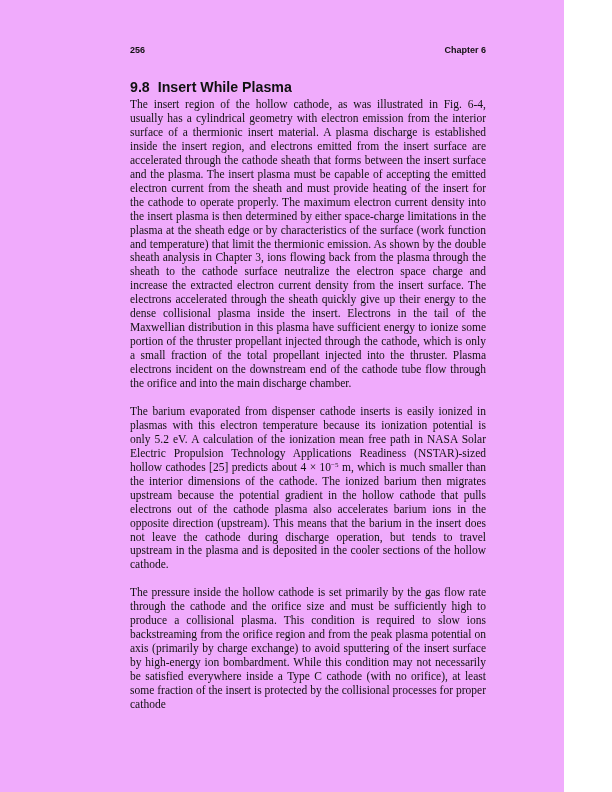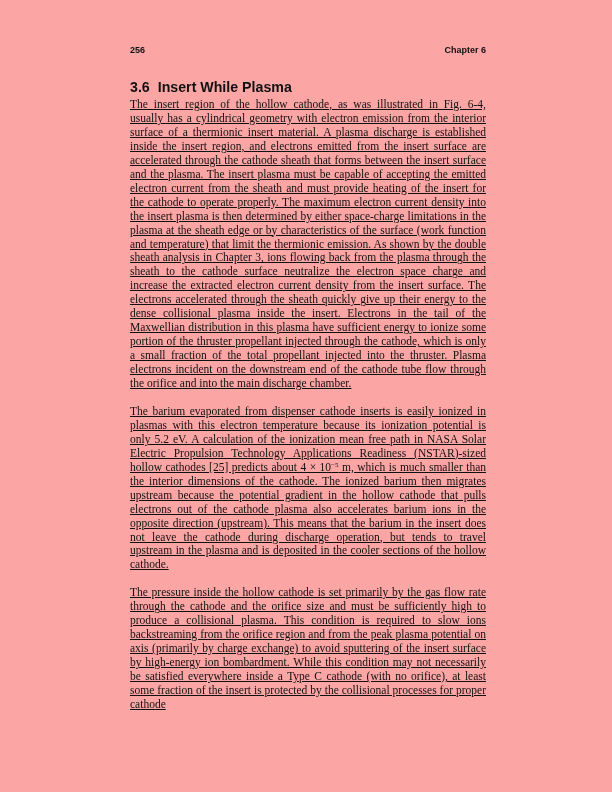--- a/index.html
+++ b/index.html
@@ -1,47 +1,47 @@
 <!DOCTYPE html>
 <html><head>
 <meta charset="utf-8">
 <style>
   html, body { margin: 0; padding: 0; background: #ffffff; }
   body { width: 612px; height: 792px; position: relative; overflow: hidden; }
-  .page { position: absolute; left: 0; top: 0; width: 612px; height: 792px; background: #fca5a5; }
+  .page { position: absolute; left: 0; top: 0; width: 564px; height: 792px; background: #f0abfc; }
   .running-head {
     position: absolute; left: 130px; top: 45px; width: 356px;
     font-family: "Liberation Sans", sans-serif; font-weight: bold; font-size: 9px;
     color: #111; display: flex; justify-content: space-between;
   }
   .section-title {
     position: absolute; left: 130px; top: 79px;
     font-family: "Liberation Sans", sans-serif; font-weight: bold; font-size: 14.2px;
     color: #111; margin: 0;
   }
   .section-title .num { margin-right: 8px; }
   .body-text {
     position: absolute; left: 130px; top: 98px; width: 356px;
     font-family: "Liberation Serif", serif; font-size: 11.5px; line-height: 13.95px;
     color: #111; text-align: justify; hyphens: none;
   }
-  .body-text p { margin: 0 0 13.95px 0; text-decoration: underline; }
+  .body-text p { margin: 0 0 13.95px 0; }
   sup { font-size: 7px; vertical-align: 4px; line-height: 0; }
 </style>
 </head>
 <body>
 
 <div class="page">
   <div class="running-head">
     <span>256</span>
     <span>Chapter 6</span>
   </div>
 
   <h2 class="section-title">
-    <span class="num">3.6</span><span>Insert While Plasma</span>
+    <span class="num">9.8</span><span>Insert While Plasma</span>
   </h2>
 
   <div class="body-text">
     <p>The insert region of the hollow cathode, as was illustrated in Fig. 6-4, usually has a cylindrical geometry with electron emission from the interior surface of a thermionic insert material. A plasma discharge is established inside the insert region, and electrons emitted from the insert surface are accelerated through the cathode sheath that forms between the insert surface and the plasma. The insert plasma must be capable of accepting the emitted electron current from the sheath and must provide heating of the insert for the cathode to operate properly. The maximum electron current density into the insert plasma is then determined by either space-charge limitations in the plasma at the sheath edge or by characteristics of the surface (work function and temperature) that limit the thermionic emission. As shown by the double sheath analysis in Chapter 3, ions flowing back from the plasma through the sheath to the cathode surface neutralize the electron space charge and increase the extracted electron current density from the insert surface. The electrons accelerated through the sheath quickly give up their energy to the dense collisional plasma inside the insert. Electrons in the tail of the Maxwellian distribution in this plasma have sufficient energy to ionize some portion of the thruster propellant injected through the cathode, which is only a small fraction of the total propellant injected into the thruster. Plasma electrons incident on the downstream end of the cathode tube flow through the orifice and into the main discharge chamber.</p>
     <p><span>The barium evaporated from dispenser cathode inserts is easily ionized in plasmas with this electron temperature because its ionization potential is only 5.2 eV. A calculation of the ionization mean free path in NASA Solar Electric Propulsion Technology Applications Readiness (NSTAR)-sized hollow cathodes [25] predicts about 4 × 10</span><sup>−5</sup><span> m, which is much smaller than the interior dimensions of the cathode. The ionized barium then migrates upstream because the potential gradient in the hollow cathode that pulls electrons out of the cathode plasma also accelerates barium ions in the opposite direction (upstream). This means that the barium in the insert does not leave the cathode during discharge operation, but tends to travel upstream in the plasma and is deposited in the cooler sections of the hollow cathode.</span></p>
     <p>The pressure inside the hollow cathode is set primarily by the gas flow rate through the cathode and the orifice size and must be sufficiently high to produce a collisional plasma. This condition is required to slow ions backstreaming from the orifice region and from the peak plasma potential on axis (primarily by charge exchange) to avoid sputtering of the insert surface by high-energy ion bombardment. While this condition may not necessarily be satisfied everywhere inside a Type C cathode (with no orifice), at least some fraction of the insert is protected by the collisional processes for proper cathode</p>
   </div>
 </div>
 
 </body></html>

